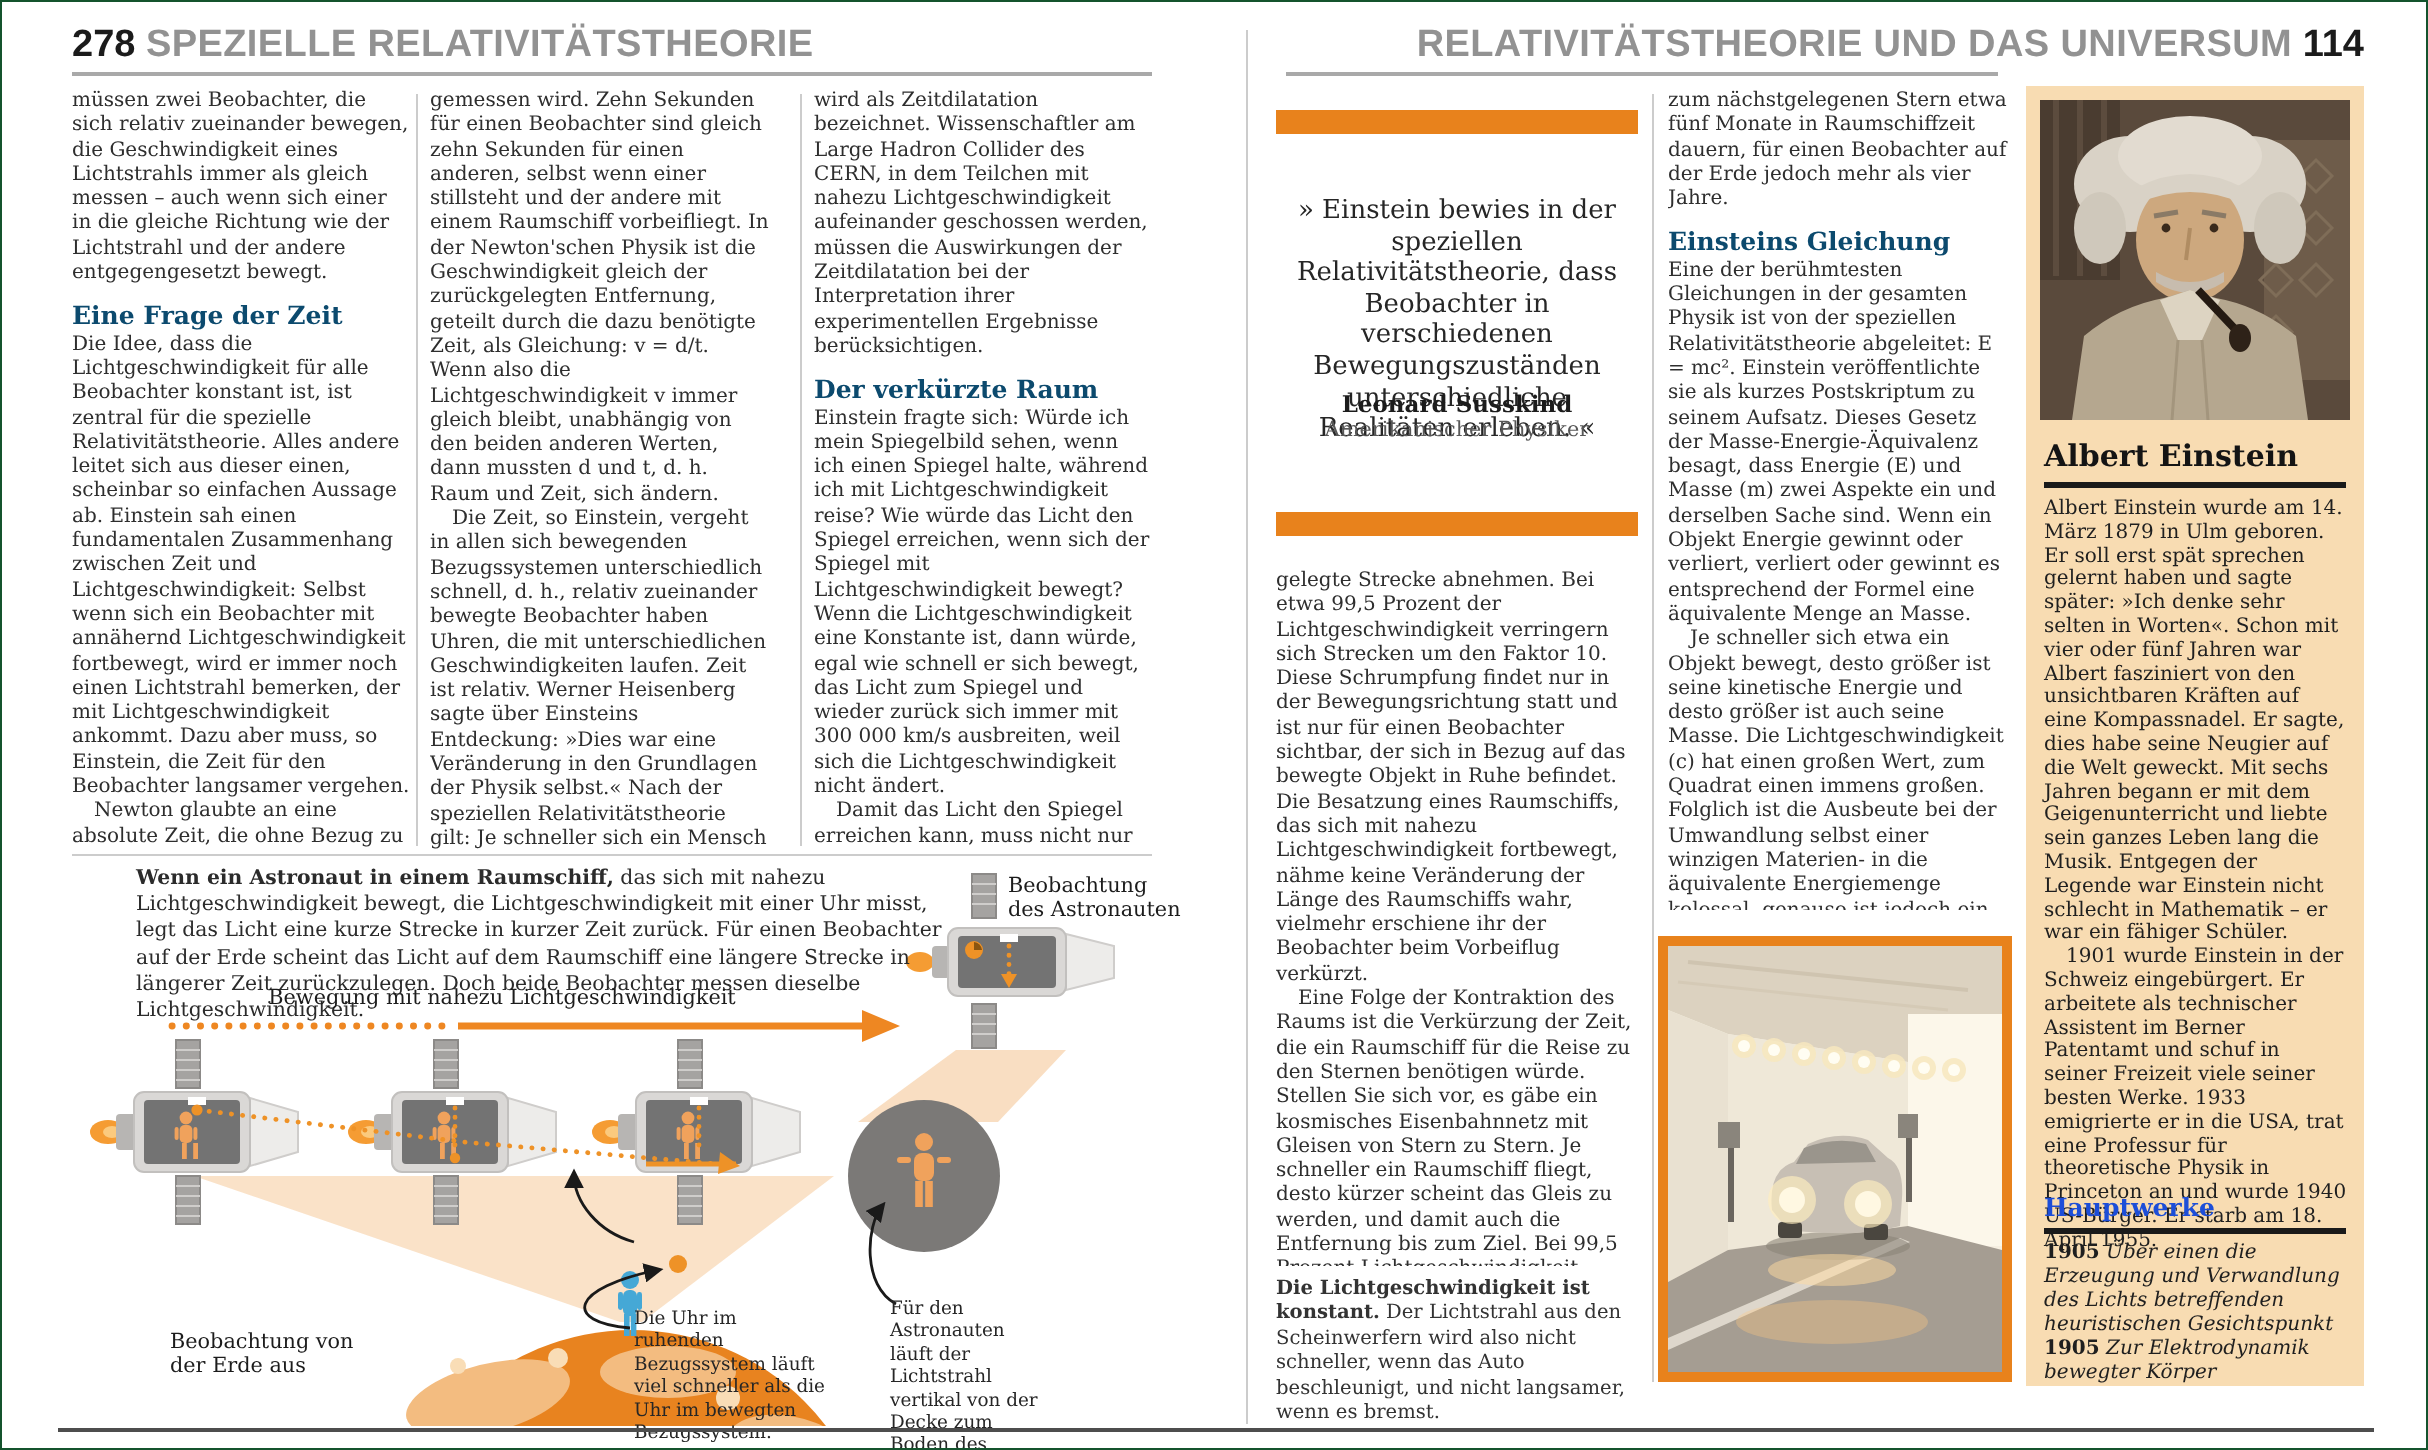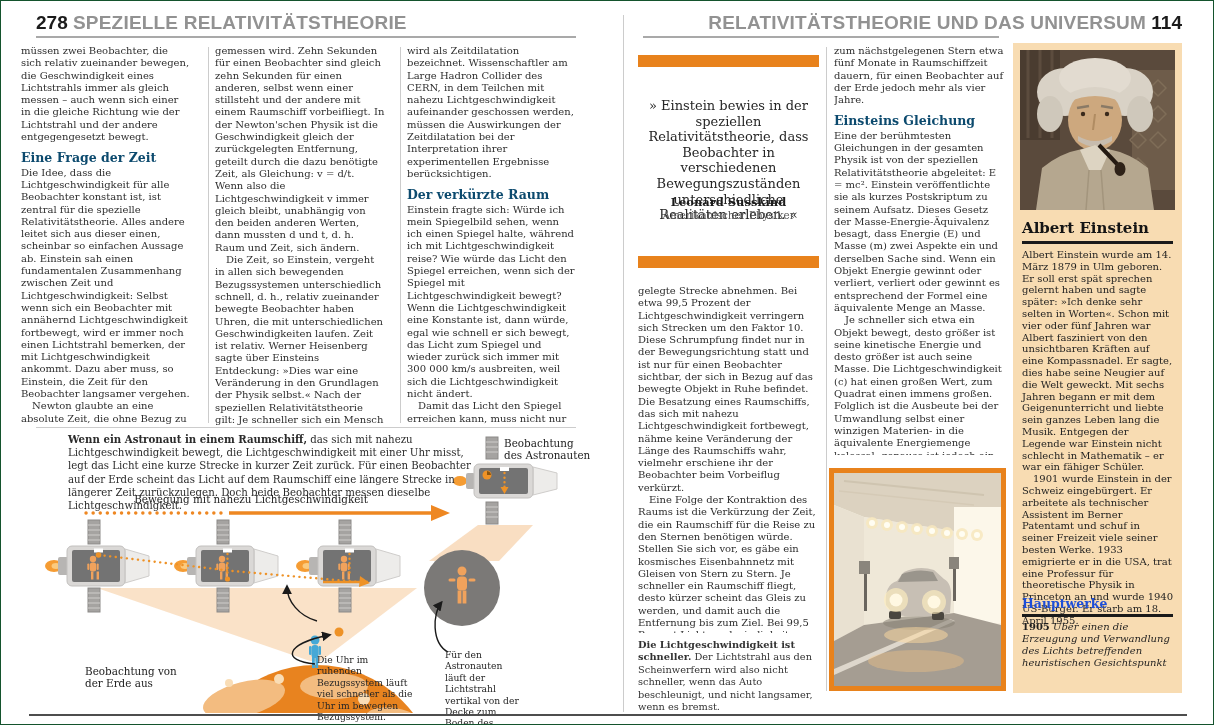--- a/index.html
+++ b/index.html
@@ -51,21 +51,21 @@
   </div>
   <div class="abs rule" style="left:35px;top:35px;width:540px;"></div>
   <div class="abs rule" style="left:642px;top:35px;width:356px;"></div>
 
   <div class="abs hairV" style="left:207px;top:46px;height:376px;"></div>
   <div class="abs hairV" style="left:399px;top:46px;height:376px;"></div>
   <div class="abs hairV" style="left:622px;top:14px;height:697px;"></div>
   <div class="abs hairV" style="left:825px;top:46px;height:644px;"></div>
   <div class="abs hairH" style="left:35px;top:426px;width:540px;"></div>
 
-  <div class="abs bodytxt" style="left:20px;top:44px;width:170px;height:380px;overflow:hidden;">
+  <div class="abs bodytxt" style="left:35px;top:44px;width:170px;height:380px;overflow:hidden;">
     <p>müssen zwei Beobachter, die sich relativ zueinander bewegen, die Geschwindigkeit eines Lichtstrahls immer als gleich messen – auch wenn sich einer in die gleiche Richtung wie der Lichtstrahl und der andere entgegengesetzt bewegt.</p>
     <div class="colhead">Eine Frage der Zeit</div>
     <p>Die Idee, dass die Lichtgeschwindigkeit für alle Beobachter konstant ist, ist zentral für die spezielle Relativitätstheorie. Alles andere leitet sich aus dieser einen, scheinbar so einfachen Aussage ab. Einstein sah einen fundamentalen Zusammenhang zwischen Zeit und Lichtgeschwindigkeit: Selbst wenn sich ein Beobachter mit annähernd Lichtgeschwindigkeit fortbewegt, wird er immer noch einen Lichtstrahl bemerken, der mit Lichtgeschwindigkeit ankommt. Dazu aber muss, so Einstein, die Zeit für den Beobachter langsamer vergehen.</p>
     <p class="ind">Newton glaubte an eine absolute Zeit, die ohne Bezug zu etwas anderem im stets gleichen Maß verstreicht, wo immer im Universum sie</p>
   </div>
 
   <div class="abs bodytxt" style="left:214px;top:44px;width:170px;height:380px;overflow:hidden;">
     <p>gemessen wird. Zehn Sekunden für einen Beobachter sind gleich zehn Sekunden für einen anderen, selbst wenn einer stillsteht und der andere mit einem Raumschiff vorbeifliegt. In der Newton'schen Physik ist die Geschwindigkeit gleich der zurückgelegten Entfernung, geteilt durch die dazu benötigte Zeit, als Gleichung: v = d/t. Wenn also die Lichtgeschwindigkeit v immer gleich bleibt, unabhängig von den beiden anderen Werten, dann mussten d und t, d. h. Raum und Zeit, sich ändern.</p>
     <p class="ind">Die Zeit, so Einstein, vergeht in allen sich bewegenden Bezugssystemen unterschiedlich schnell, d. h., relativ zueinander bewegte Beobachter haben Uhren, die mit unterschiedlichen Geschwindigkeiten laufen. Zeit ist relativ. Werner Heisenberg sagte über Einsteins Entdeckung: »Dies war eine Veränderung in den Grundlagen der Physik selbst.« Nach der speziellen Relativitätstheorie gilt: Je schneller sich ein Mensch durch den Raum bewegt, desto langsamer bewegt er sich durch die Zeit. Dieses Phänomen</p>
   </div>
@@ -82,21 +82,21 @@
   <div class="abs qauthor" style="left:637px;top:194px;width:181px;">Leonard Susskind</div>
   <div class="abs qrole" style="left:637px;top:208px;width:181px;">Amerikanischer Physiker</div>
   <div class="abs qbar" style="left:637px;top:255px;width:181px;"></div>
 
   <div class="abs bodytxt" style="left:637px;top:284px;width:181px;height:348px;overflow:hidden;">
     <p>gelegte Strecke abnehmen. Bei etwa 99,5 Prozent der Lichtgeschwindigkeit verringern sich Strecken um den Faktor 10. Diese Schrumpfung findet nur in der Bewegungsrichtung statt und ist nur für einen Beobachter sichtbar, der sich in Bezug auf das bewegte Objekt in Ruhe befindet. Die Besatzung eines Raumschiffs, das sich mit nahezu Lichtgeschwindigkeit fortbewegt, nähme keine Veränderung der Länge des Raumschiffs wahr, vielmehr erschiene ihr der Beobachter beim Vorbeiflug verkürzt.</p>
     <p class="ind">Eine Folge der Kontraktion des Raums ist die Verkürzung der Zeit, die ein Raumschiff für die Reise zu den Sternen benötigen würde. Stellen Sie sich vor, es gäbe ein kosmisches Eisenbahnnetz mit Gleisen von Stern zu Stern. Je schneller ein Raumschiff fliegt, desto kürzer scheint das Gleis zu werden, und damit auch die Entfernung bis zum Ziel. Bei 99,5 Prozent Lichtgeschwindigkeit würde die Reise</p>
   </div>
 
   <div class="abs cap" style="left:637px;top:638px;width:178px;">
-    <b>Die Lichtgeschwindigkeit ist schneller.</b><span> Der Lichtstrahl aus den Scheinwerfern wird also nicht schneller, wenn das Auto beschleunigt, und nicht langsamer, wenn es bremst.</span>
+    <b>Die Lichtgeschwindigkeit ist konstant.</b><span> Der Lichtstrahl aus den Scheinwerfern wird also nicht schneller, wenn das Auto beschleunigt, und nicht langsamer, wenn es bremst.</span>
   </div>
 
   <div class="abs bodytxt" style="left:833px;top:44px;width:170px;height:410px;overflow:hidden;">
     <p>zum nächstgelegenen Stern etwa fünf Monate in Raumschiffzeit dauern, für einen Beobachter auf der Erde jedoch mehr als vier Jahre.</p>
     <div class="colhead">Einsteins Gleichung</div>
     <p>Eine der berühmtesten Gleichungen in der gesamten Physik ist von der speziellen Relativitätstheorie abgeleitet: E = mc². Einstein veröffentlichte sie als kurzes Postskriptum zu seinem Aufsatz. Dieses Gesetz der Masse-Energie-Äquivalenz besagt, dass Energie (E) und Masse (m) zwei Aspekte ein und derselben Sache sind. Wenn ein Objekt Energie gewinnt oder verliert, verliert oder gewinnt es entsprechend der Formel eine äquivalente Menge an Masse.</p>
     <p class="ind">Je schneller sich etwa ein Objekt bewegt, desto größer ist seine kinetische Energie und desto größer ist auch seine Masse. Die Lichtgeschwindigkeit (c) hat einen großen Wert, zum Quadrat einen immens großen. Folglich ist die Ausbeute bei der Umwandlung selbst einer winzigen Materien- in die äquivalente Energiemenge kolossal, genauso ist jedoch ein riesiger Energieaufwand erforderlich, um eine merkliche Zunahme der Masse zu erreichen. ■</p>
   </div>
 
   <div class="abs" style="left:828px;top:467px;width:177px;height:223px;box-sizing:border-box;border:5px solid #e8821c;background:#f5edde;">
@@ -188,20 +188,21 @@
       </svg>
     </div>
     <div class="abs sbname" style="left:9px;top:176px;width:151px;">Albert Einstein</div>
     <div class="abs sbbio" style="left:9px;top:206px;width:152px;">
       <p>Albert Einstein wurde am 14. März 1879 in Ulm geboren. Er soll erst spät sprechen gelernt haben und sagte später: »Ich denke sehr selten in Worten«. Schon mit vier oder fünf Jahren war Albert fasziniert von den unsichtbaren Kräften auf eine Kompassnadel. Er sagte, dies habe seine Neugier auf die Welt geweckt. Mit sechs Jahren begann er mit dem Geigenunterricht und liebte sein ganzes Leben lang die Musik. Entgegen der Legende war Einstein nicht schlecht in Mathematik – er war ein fähiger Schüler.</p>
       <p class="ind">1901 wurde Einstein in der Schweiz eingebürgert. Er arbeitete als technischer Assistent im Berner Patentamt und schuf in seiner Freizeit viele seiner besten Werke. 1933 emigrierte er in die USA, trat eine Professur für theoretische Physik in Princeton an und wurde 1940 US-Bürger. Er starb am 18. April 1955.</p>
     </div>
     <div class="abs sbh" style="left:9px;top:553px;width:151px;">Hauptwerke</div>
     <div class="abs works" style="left:9px;top:578px;width:152px;">
       <div><span class="yr">1905</span> <span class="ti">Über einen die Erzeugung und Verwandlung des Lichts betreffenden heuristischen Gesichtspunkt</span></div>
+      <div><span class="yr">1905</span> <span class="ti">Zur Elektrodynamik bewegter Körper</span></div>
     </div>
   </div>
 
   <svg class="abs" style="left:28px;top:430px;" width="587" height="282" viewBox="0 0 587 282">
     <defs>
       <marker id="blkArrow" markerWidth="7" markerHeight="7" refX="5" refY="3.5" orient="auto">
         <polygon points="0,0 7,3.5 0,7" fill="#1a1a1a"></polygon>
       </marker>
     </defs>
 

